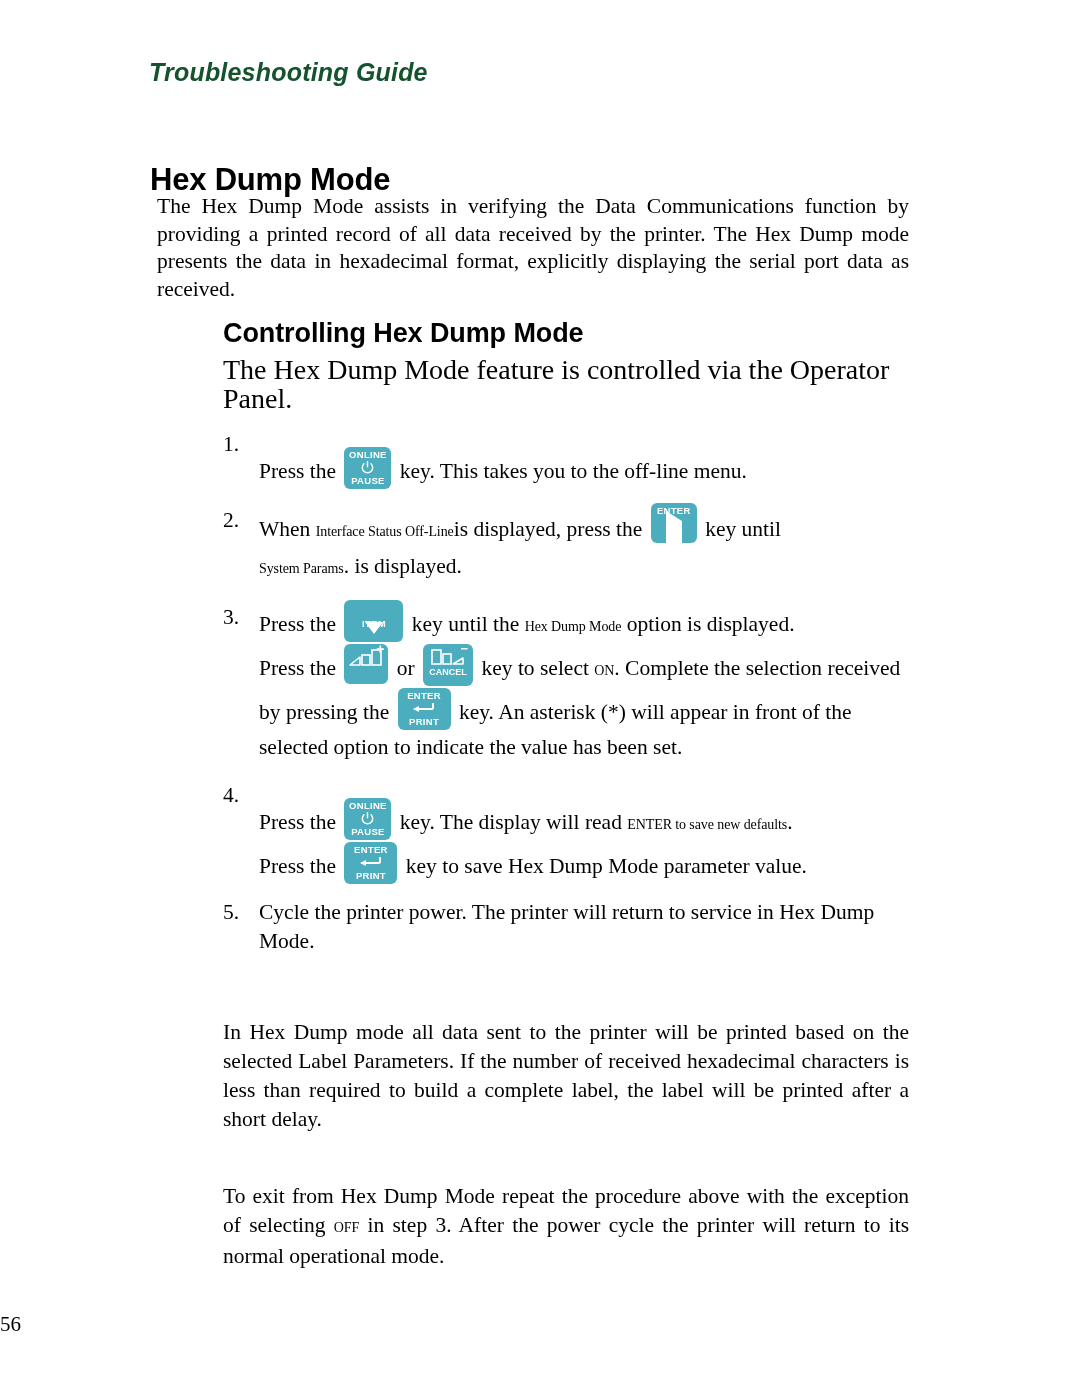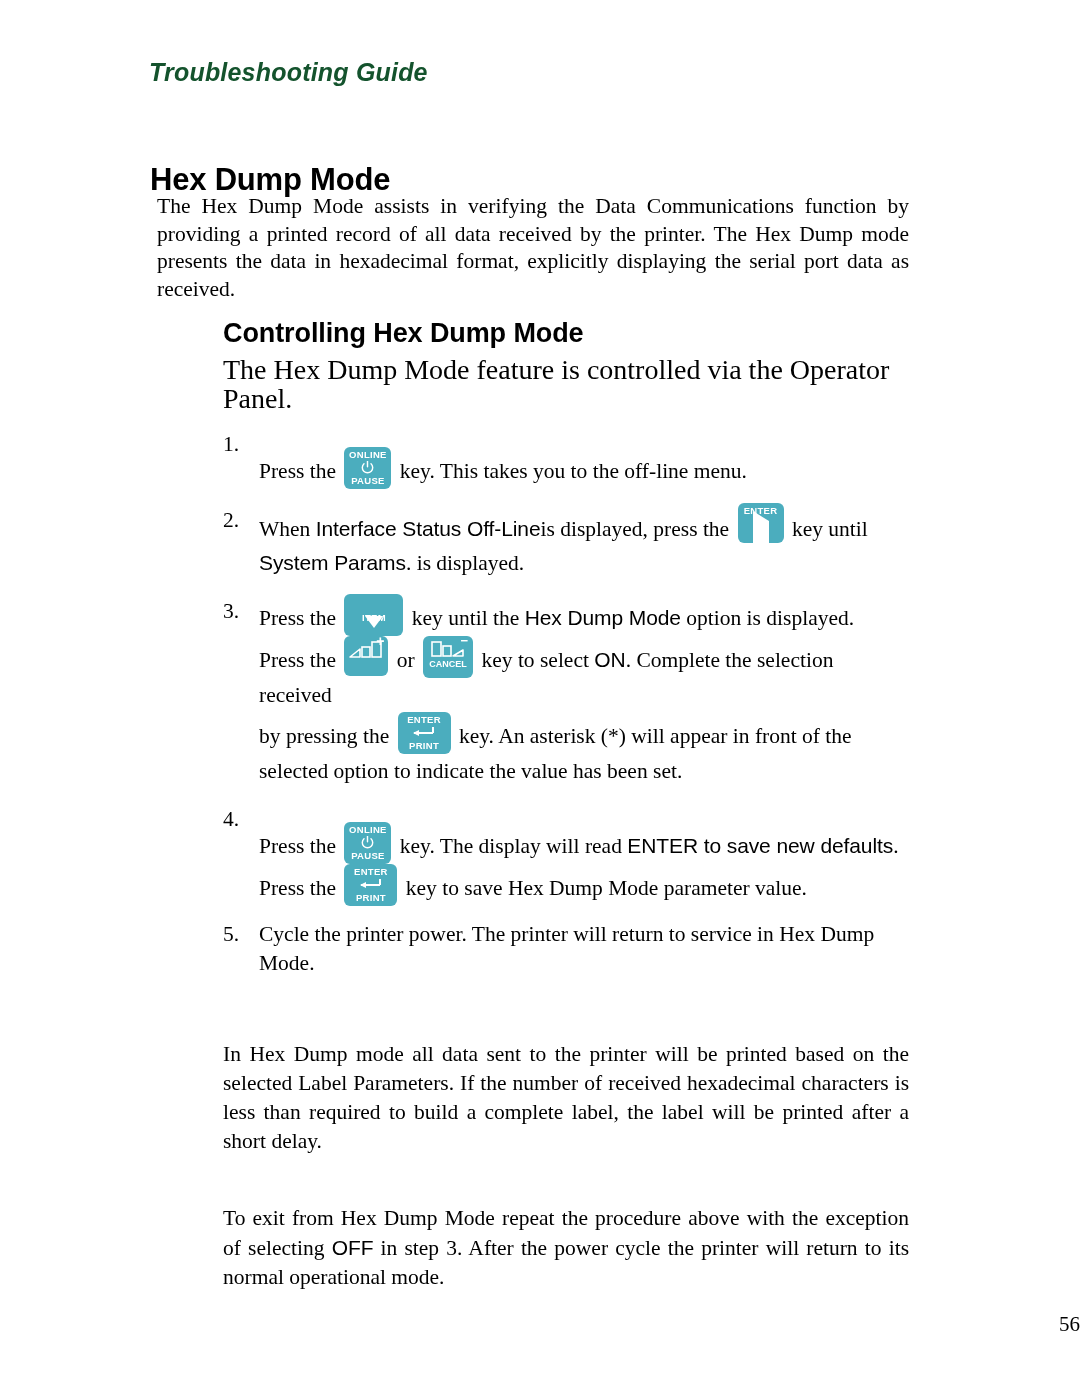--- a/index.html
+++ b/index.html
@@ -71,22 +71,22 @@
   }
 
   .indent-line {
     margin-left: 66px;
     font-size: 28px;
     line-height: 29px;
   }
 
   
   .display-text {
-    font-family: Liberation Sans, sans-serif;
-    font-size: 21px;
+    font-family: Liberation Serif, serif;
+    font-size: 14px;
     letter-spacing: -0.1px;
   }
 
   
   ol.steps {
     list-style: none;
     margin: 14px 0 0 0;
     padding: 0;
   }
   ol.steps > li {
@@ -209,21 +209,21 @@
     text-align: justify;
   }
   .gap-lg { height: 48px; }
 
   
   .page-number {
     position: absolute;
     left: 0;
     right: 0;
     top: 1312px;
-    text-align: right;
+    text-align: left;
     font-size: 21px;
     font-family: "Liberation Serif", "DejaVu Serif", serif;
   }
 </style>
 </head>
 <body>
 
 <div class="page">
 
   <div class="running-header">Troubleshooting Guide</div>

